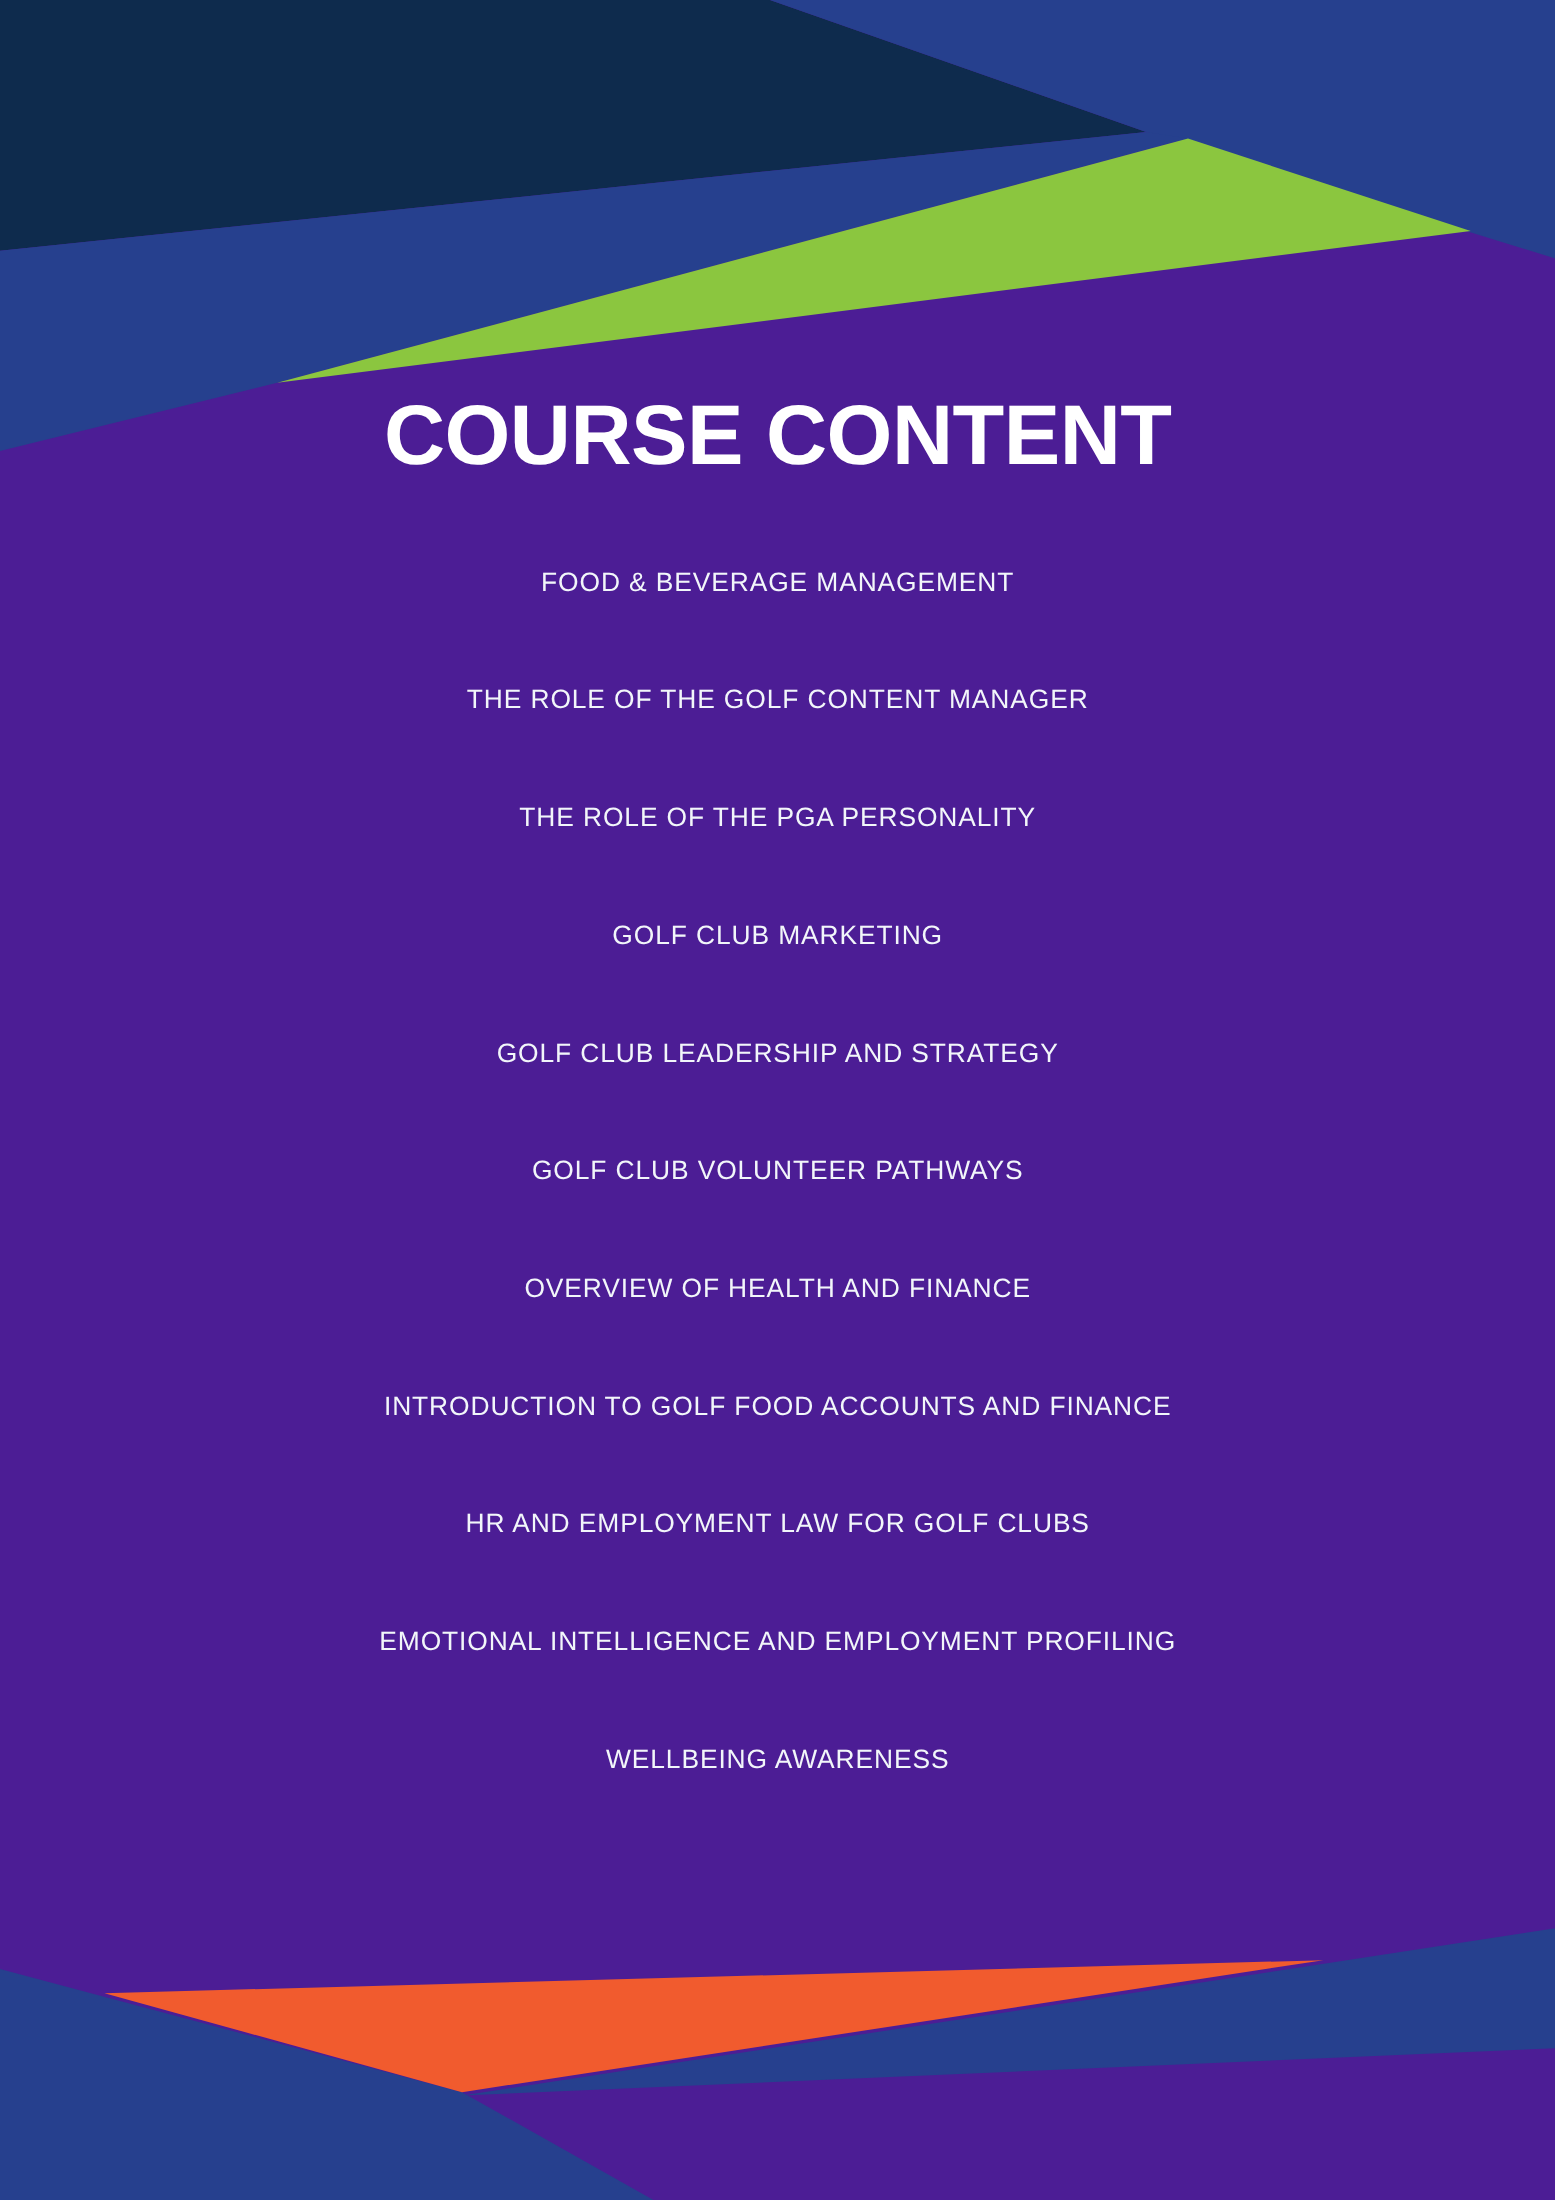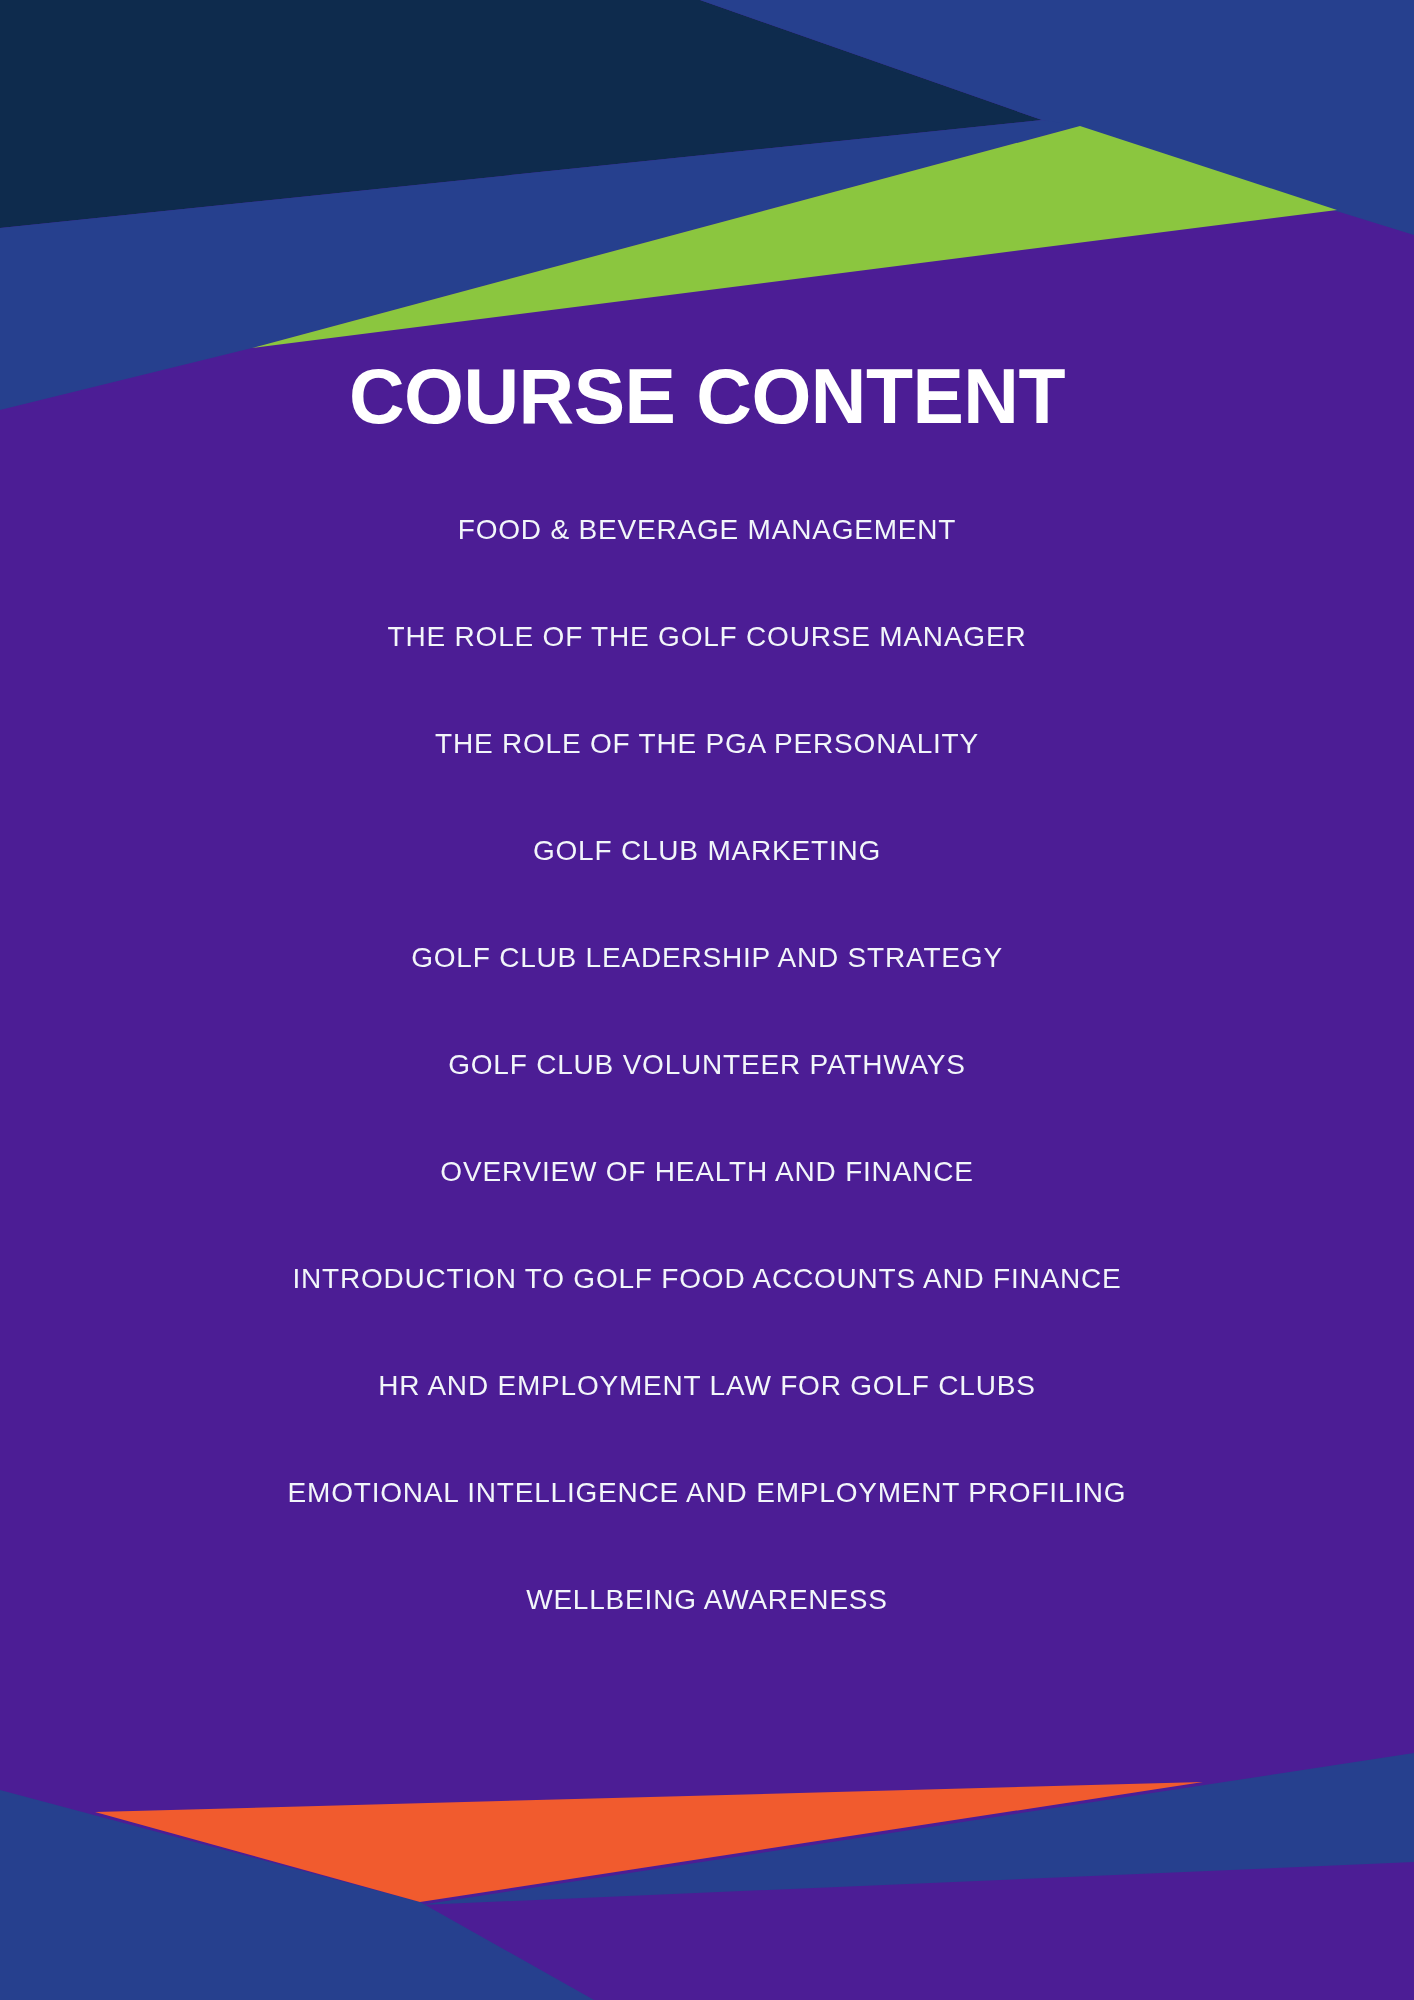--- a/index.html
+++ b/index.html
@@ -44,21 +44,21 @@
   .course-list {
     position: absolute;
     top: 476px;
     left: 0;
     width: 100%;
     text-align: center;
   }
   .course-item {
     height: 107px;
     line-height: 107px;
-    font-size: 28px;
+    font-size: 24px;
     font-weight: 400;
     letter-spacing: 0.8px;
     color: #F2F6FA;
     white-space: nowrap;
   }
 </style>
 </head>
 <body>
 
 <div class="poster">
@@ -72,21 +72,21 @@
 
     <polygon points="1414,1753 420,1905 1414,1862" fill="#26408E"></polygon>
     <polygon points="0,1790 420,1902 594,2000 0,2000" fill="#26408E"></polygon>
     <polygon points="95,1812 1203,1782 420,1902" fill="#F15B2E"></polygon>
   </svg>
 
   <h1 class="title">COURSE CONTENT</h1>
 
   <div class="course-list">
     <div class="course-item">FOOD &amp; BEVERAGE MANAGEMENT</div>
-    <div class="course-item">THE ROLE OF THE GOLF COURSE MANAGER</div>
+    <div class="course-item">THE ROLE OF THE GOLF CONTENT MANAGER</div>
     <div class="course-item">THE ROLE OF THE PGA PERSONALITY</div>
     <div class="course-item">GOLF CLUB MARKETING</div>
     <div class="course-item">GOLF CLUB LEADERSHIP AND STRATEGY</div>
     <div class="course-item">GOLF CLUB VOLUNTEER PATHWAYS</div>
     <div class="course-item">OVERVIEW OF HEALTH AND FINANCE</div>
     <div class="course-item">INTRODUCTION TO GOLF FOOD ACCOUNTS AND FINANCE</div>
     <div class="course-item">HR AND EMPLOYMENT LAW FOR GOLF CLUBS</div>
     <div class="course-item">EMOTIONAL INTELLIGENCE AND EMPLOYMENT PROFILING</div>
     <div class="course-item">WELLBEING AWARENESS</div>
   </div>

